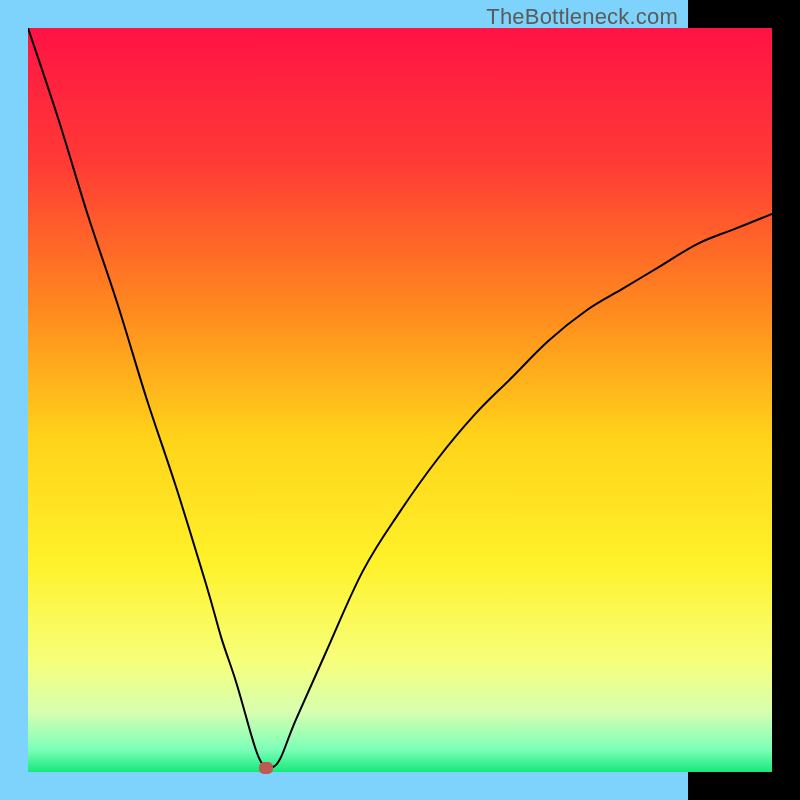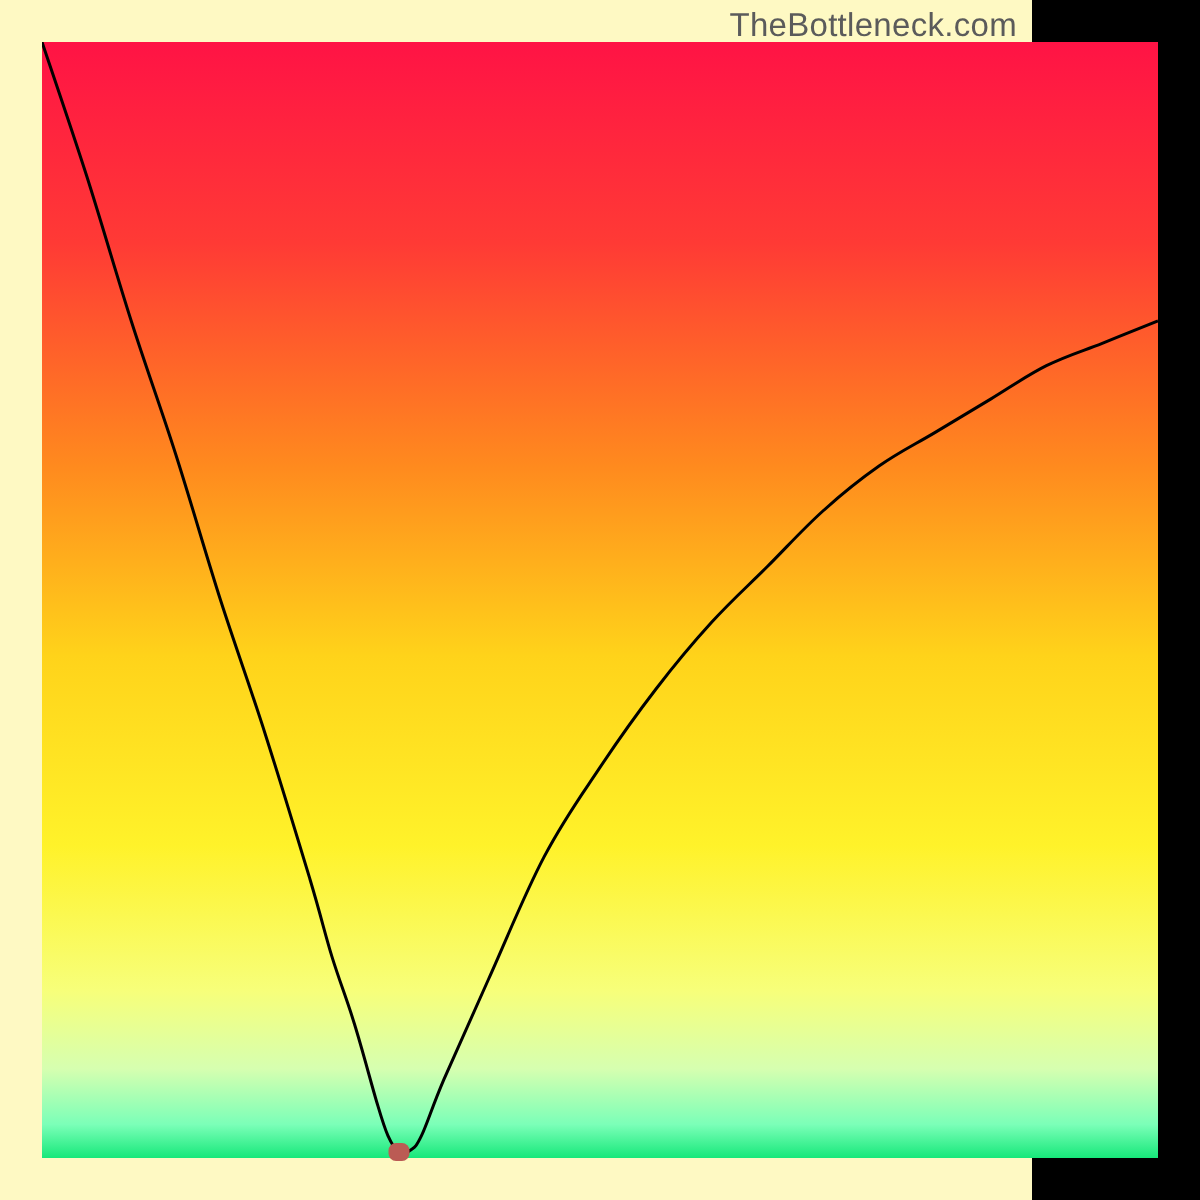--- a/index.html
+++ b/index.html
@@ -8,21 +8,21 @@
     width: 800px;
     height: 800px;
     overflow: hidden;
     background: #000;
     font-family: Arial, Helvetica, sans-serif;
   }
   .frame {
     position: relative;
     width: 688px;
     height: 800px;
-    background: #fef9c3;
+    background: #7dd3fc;
   }
   .plot {
     position: absolute;
     left: 28px;
     top: 28px;
     width: 744px;
     height: 744px;
     
   }
   svg.curve {

